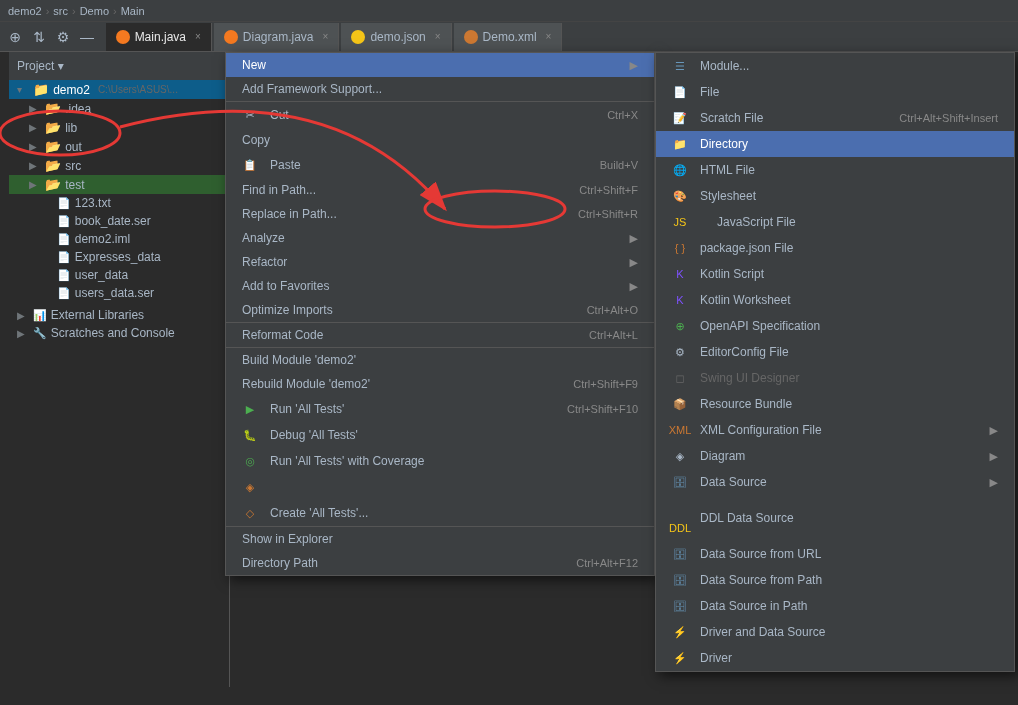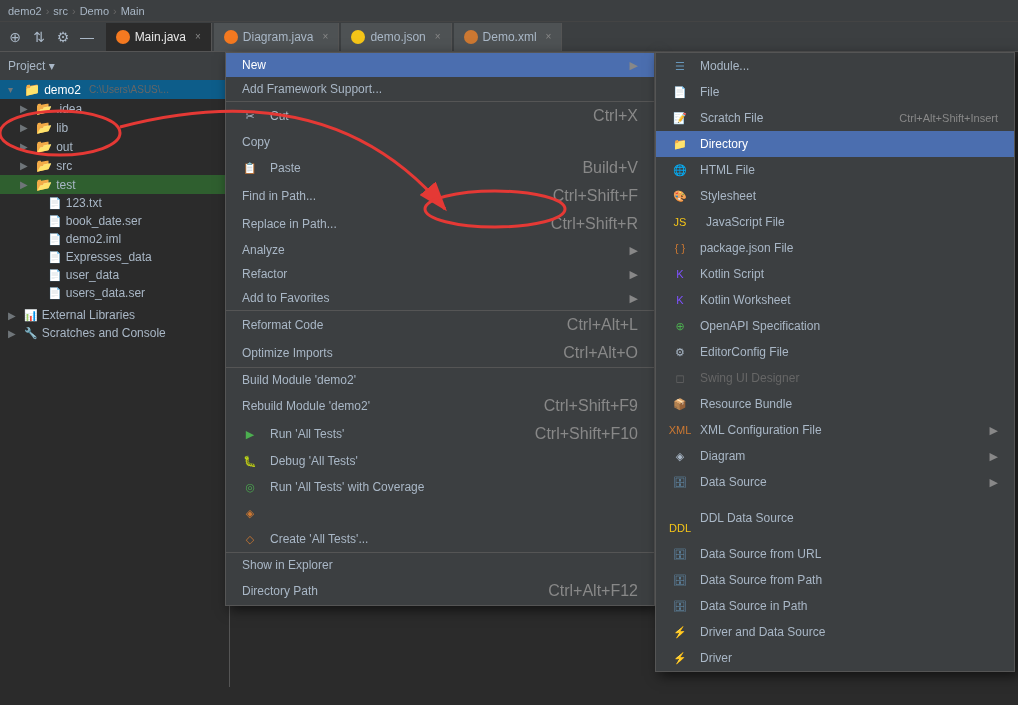--- a/index.html
+++ b/index.html
@@ -61,20 +61,21 @@
       height: calc(705px - 70px);
     }
 
     
     .sidebar {
       width: 230px;
       background: #2b2b2b;
       border-right: 1px solid #555;
       overflow: hidden;
       position: relative;
+      padding-left: 9px;
     }
     .sidebar-header {
       padding: 4px 8px;
       font-size: 12px;
       color: #a9b7c6;
       display: flex;
       align-items: center;
       gap: 4px;
       background: #3c3f41;
       height: 28px;
@@ -124,21 +125,21 @@
       position: relative;
     }
     .menu-item.new-item {
       background: #4b6eaf;
       color: #fff;
       font-weight: normal;
     }
     .menu-item.separator-before { border-top: 1px solid #555; }
     .menu-shortcut {
       color: #888;
-      font-size: 16px;
+      font-size: 11px;
       margin-left: 16px;
     }
     .menu-arrow {
       color: #888;
       font-size: 11px;
     }
     .menu-icon {
       width: 16px;
       height: 16px;
       margin-right: 6px;
@@ -376,27 +377,27 @@
       <span class="menu-arrow">▶</span>
     </div>
     <div class="menu-item">
       <span>Refactor</span>
       <span class="menu-arrow">▶</span>
     </div>
     <div class="menu-item">
       <span>Add to Favorites</span>
       <span class="menu-arrow">▶</span>
     </div>
+    <div class="menu-item">
+      <span>Optimize Imports</span>
+      <span class="menu-shortcut">Ctrl+Alt+O</span>
+    </div>
     <div class="menu-item separator-before">
       <span>Reformat Code</span>
       <span class="menu-shortcut">Ctrl+Alt+L</span>
-    </div>
-    <div class="menu-item">
-      <span>Optimize Imports</span>
-      <span class="menu-shortcut">Ctrl+Alt+O</span>
     </div>
     <div class="menu-item separator-before">
       <span>Build Module 'demo2'</span>
     </div>
     <div class="menu-item">
       <span>Rebuild Module 'demo2'</span>
       <span class="menu-shortcut">Ctrl+Shift+F9</span>
     </div>
     <div class="menu-item">
       <span style="display:flex;align-items:center;gap:6px;">
@@ -468,21 +469,21 @@
           <span>HTML File</span>
         </span>
       </div>
       <div class="submenu-item">
         <span style="display:flex;align-items:center;gap:6px;">
           <span class="menu-icon" style="color:#4a9d68;">🎨</span>
           <span>Stylesheet</span>
         </span>
       </div>
       <div class="submenu-item">
-        <span style="display:flex;align-items:center;gap:12px;">
+        <span style="display:flex;align-items:center;gap:23px;">
           <span class="menu-icon" style="color:#f5c518;">JS</span>
           <span>JavaScript File</span>
         </span>
       </div>
       <div class="submenu-item">
         <span style="display:flex;align-items:center;gap:6px;">
           <span class="menu-icon" style="color:#cc7832;">{ }</span>
           <span>package.json File</span>
         </span>
       </div>

